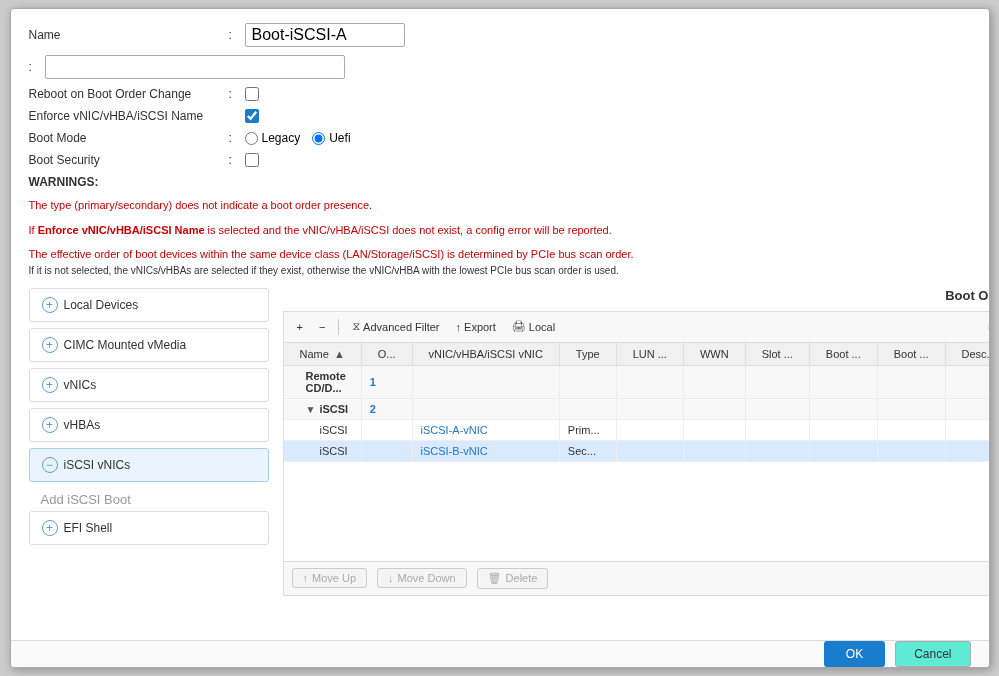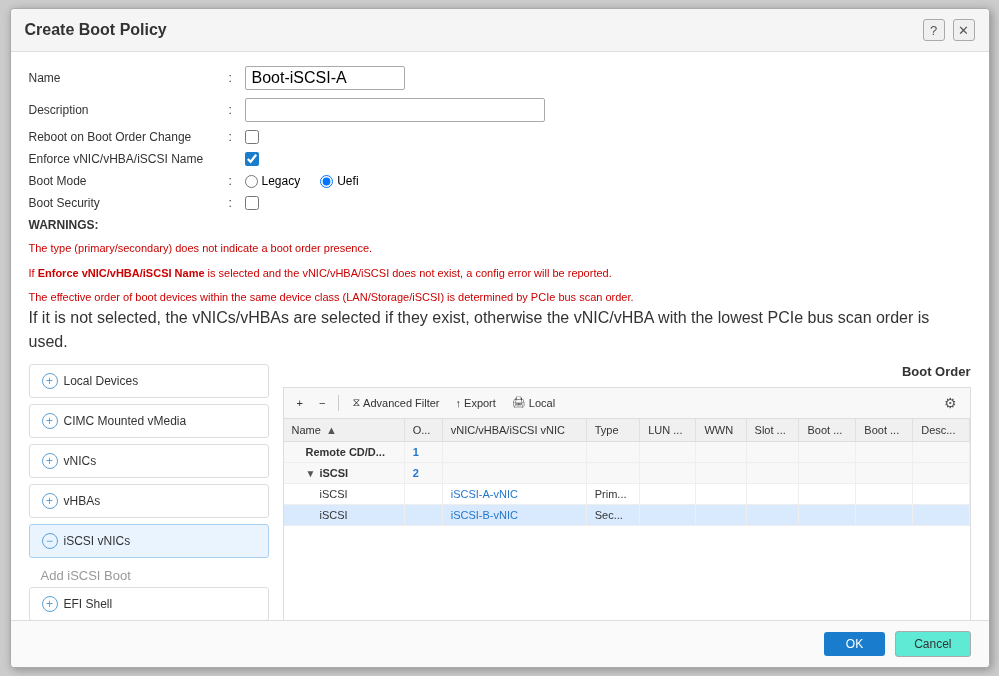--- a/index.html
+++ b/index.html
@@ -88,21 +88,21 @@
       width: 300px;
     }
     .checkbox-input {
       width: 14px;
       height: 14px;
       cursor: pointer;
     }
     .radio-group {
       display: flex;
       align-items: flex-end;
-      gap: 20px;
+      gap: 12px;
     }
     .radio-label {
       display: flex;
       align-items: center;
       gap: 4px;
       cursor: pointer;
     }
     .warnings-section {
       margin-bottom: 10px;
     }
@@ -111,21 +111,21 @@
       color: #333;
       font-size: 12px;
     }
     .warning-line {
       font-size: 11px;
       color: #c00;
       line-height: 1.5;
       margin-top: 8px;
     }
     .warning-line-black {
-      font-size: 16px;
+      font-size: 10px;
       color: #333;
       line-height: 1.5;
     }
     .main-content {
       display: flex;
       gap: 14px;
       flex: 1;
     }
     .left-panel {
       width: 240px;
@@ -230,21 +230,21 @@
       width: 100%;
       border-collapse: collapse;
       font-size: 11px;
     }
     thead tr {
       background: #f0f0f0;
       border-bottom: 1px solid #ddd;
     }
     thead th {
       text-align: left;
-      padding: 5px 8px;
+      padding: 5px 16px;
       color: #333;
       font-weight: normal;
       border-right: 1px solid #e0e0e0;
       white-space: nowrap;
     }
     thead th .sort-icon {
       color: #555;
       margin-left: 2px;
     }
     tbody tr {
@@ -297,25 +297,24 @@
       border-radius: 3px;
       background: #f5f5f5;
       cursor: pointer;
       font-size: 11px;
       color: #aaa;
     }
     .dialog-footer {
       display: flex;
       justify-content: flex-end;
       gap: 10px;
-      padding: 10px 18px;
+      padding: 0 18px;
       border-top: 1px solid #ddd;
       background: #fafafa;
       border-radius: 0 0 4px 4px;
-      align-items: center;
     }
     .btn-ok {
       padding: 5px 22px;
       background: #1a7ccc;
       color: #fff;
       border: none;
       border-radius: 3px;
       cursor: pointer;
       font-size: 12px;
     }
@@ -330,38 +329,30 @@
     }
     .blue-check {
       accent-color: #1a7ccc;
     }
   </style>
 </head>
 <body>
 
 <div class="dialog">
 
-  <div class="dialog-header">
-    <span class="dialog-title">Create Boot Policy</span>
-    <div class="dialog-header-buttons">
-      <div class="header-btn">?</div>
-      <div class="header-btn">✕</div>
-    </div>
-  </div>
 
   <div class="dialog-body">
 
     <div class="form-row">
       <span class="form-label">Name</span>
       <span class="form-colon">:</span>
       <input class="form-input form-input-name" type="text" value="Boot-iSCSI-A" style="">
     </div>
 
     <div class="form-row">
-      <span class="form-label">Description</span>
       <span class="form-colon">:</span>
       <input class="form-input form-input-desc" type="text" value="" style="">
     </div>
 
     <div class="form-row">
       <span class="form-label">Reboot on Boot Order Change</span>
       <span class="form-colon">:</span>
       <input type="checkbox" class="checkbox-input" style="">
     </div>
 

